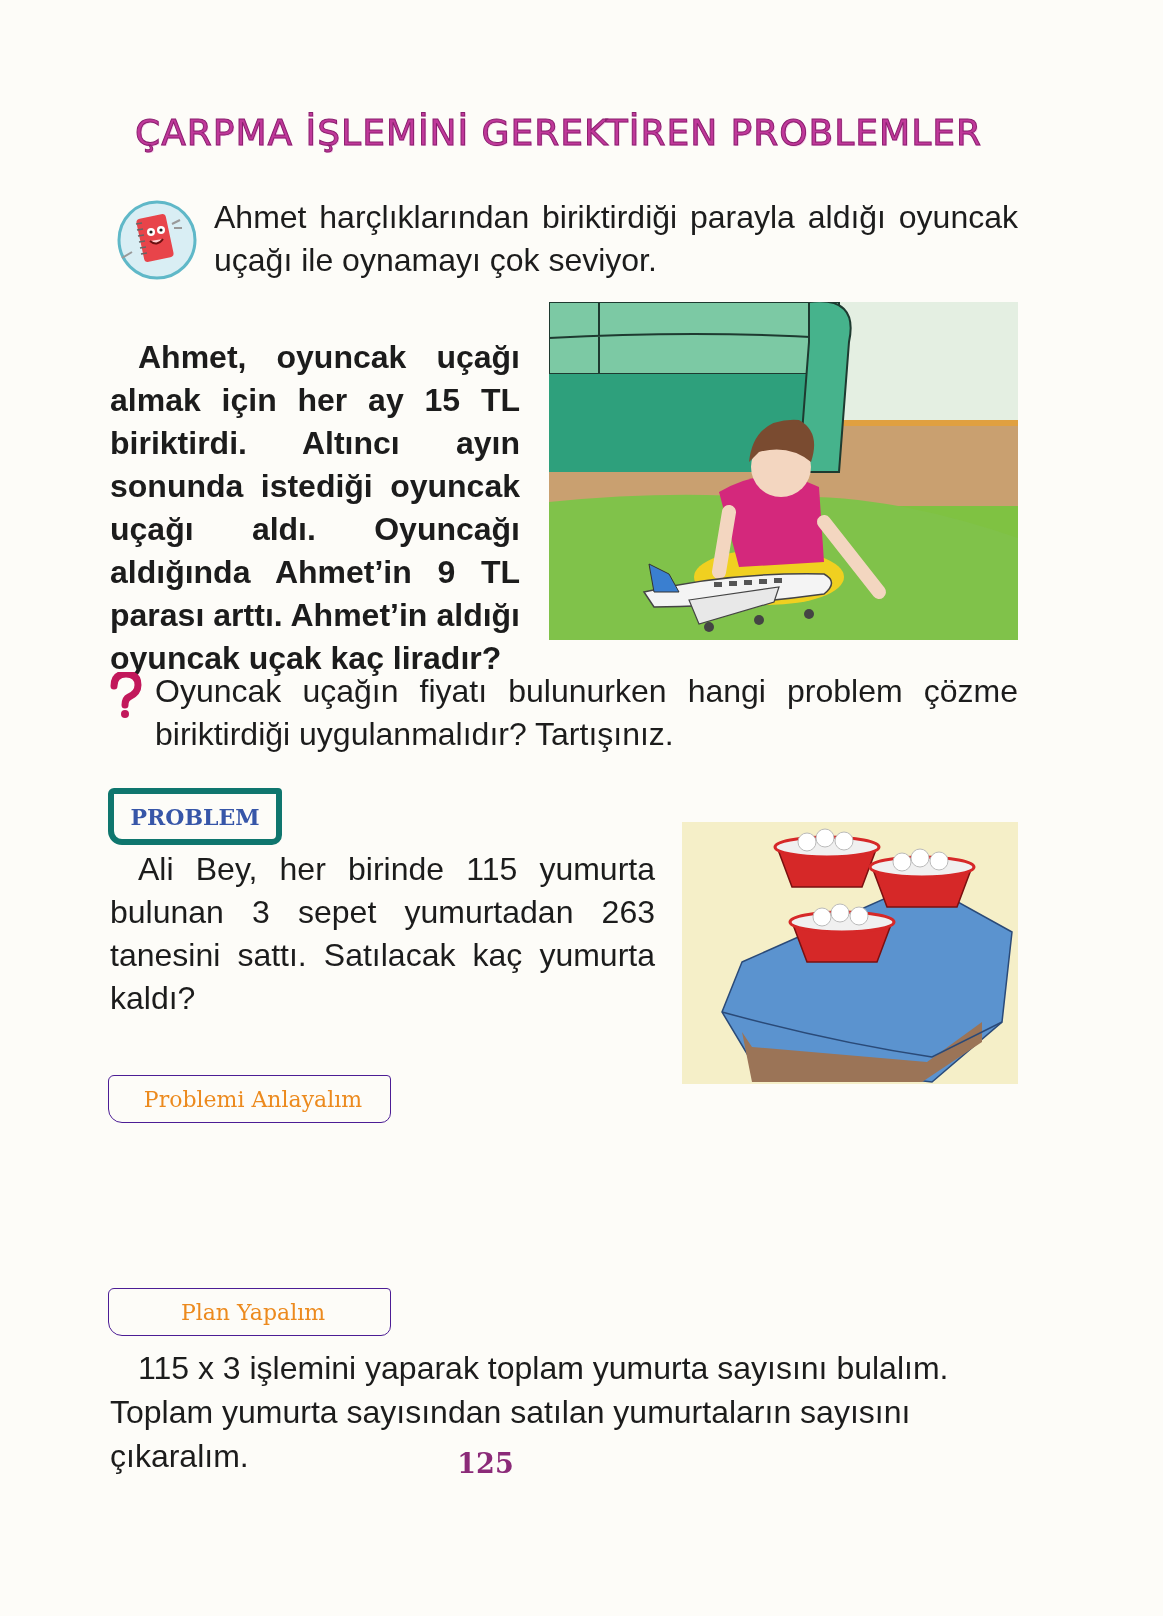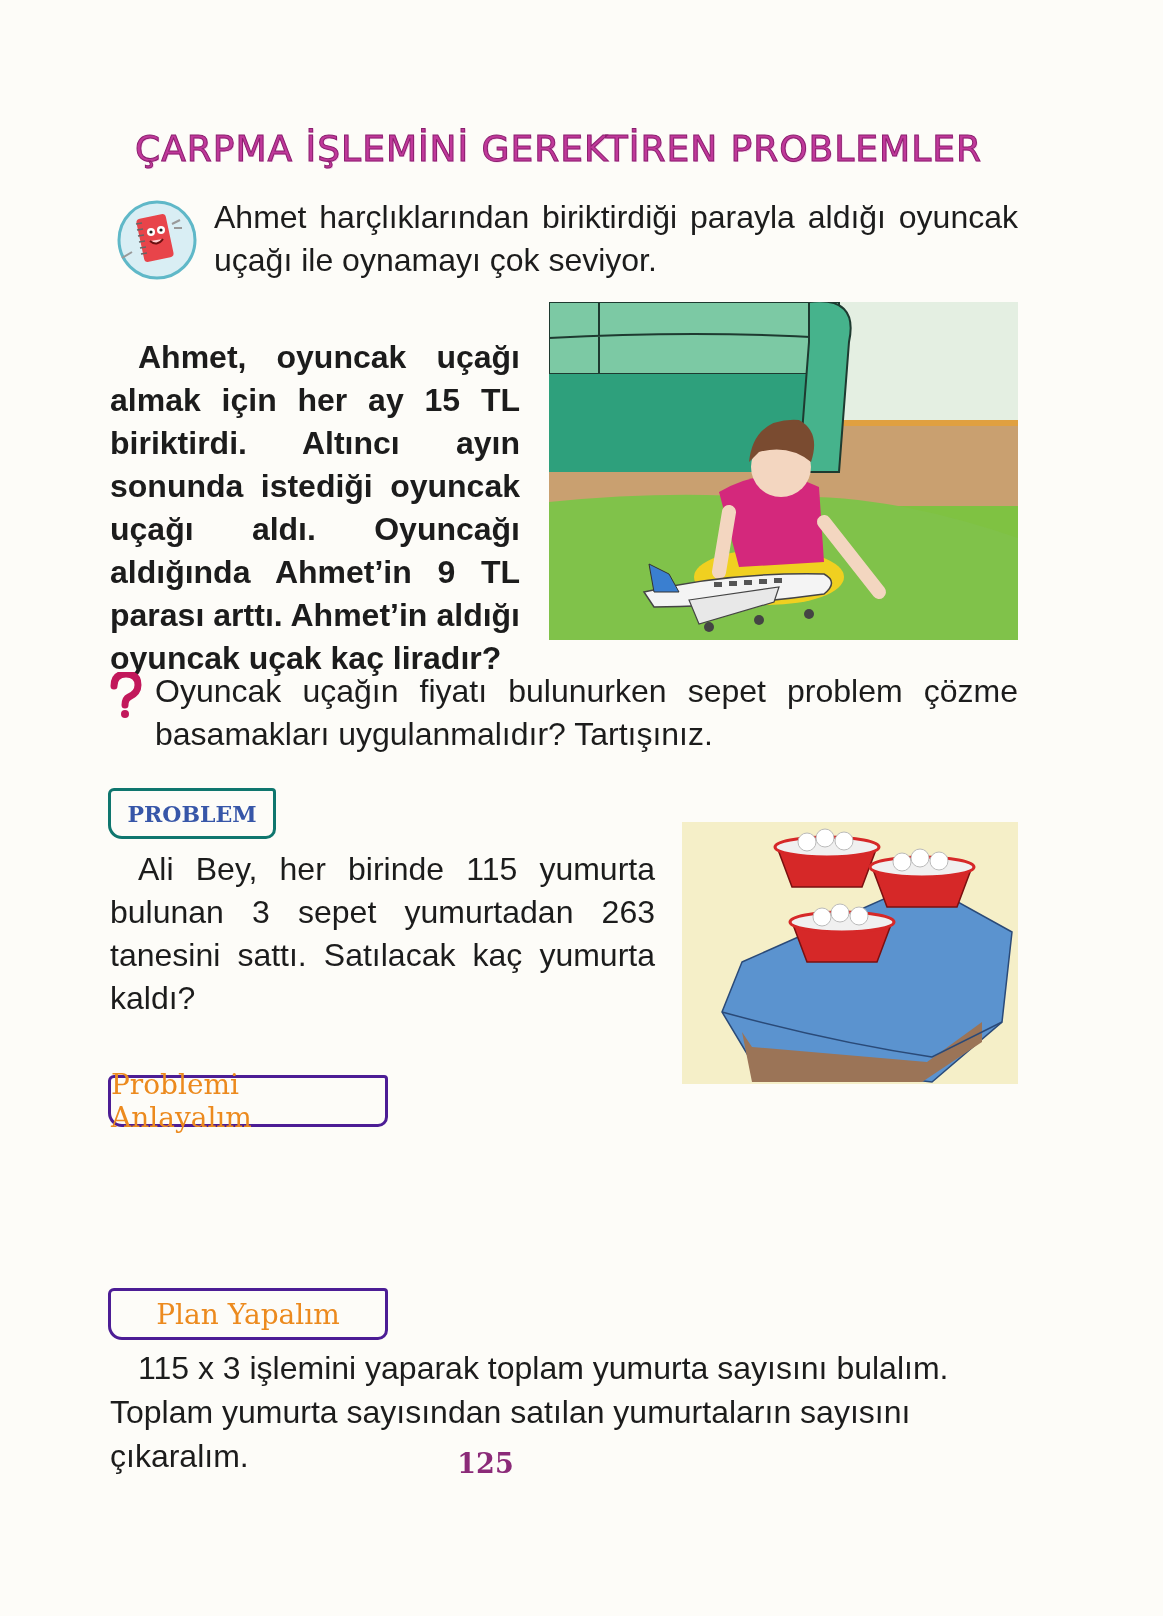--- a/index.html
+++ b/index.html
@@ -3,46 +3,46 @@
 <meta charset="utf-8">
 <style>
   html, body { margin:0; padding:0; }
   body {
     width:1163px; height:1616px; position:relative; overflow:hidden;
     background:#fdfcf8;
     font-family:"Liberation Sans", sans-serif; color:#1c1c1c;
   }
   .abs { position:absolute; }
   .title {
-    left:135px; top:128px; font-family:"DejaVu Sans", sans-serif;
+    left:135px; top:112px; font-family:"DejaVu Sans", sans-serif;
     font-size:36px; font-weight:normal; letter-spacing:1px;
     color:#c0389a; -webkit-text-stroke:1px #8a1f6e;
     text-shadow: 1px 1px 0 #f5c8e8;
   }
   .txt { font-size:32px; line-height:43px; }
   .just { text-align:justify; }
   .intro { left:214px; top:196px; width:804px; }
   .p1 { left:110px; top:336px; width:410px; text-align:justify; text-align-last:left;font-weight:bold; }
   .q { left:155px; top:670px; width:863px; }
   .prob { left:110px; top:848px; width:545px; text-align:justify; text-align-last:left; }
   .under { left:138px; top:1140px; width:880px; line-height:44px; }
   .plan { left:110px; top:1346px; width:910px; line-height:44px; }
   .indent { text-indent:28px; }
   .label-box {
     position:absolute; display:flex; align-items:center;
     font-family:"DejaVu Serif", serif;
   }
   .blue-box {
     left:108px; top:788px; width:162px; height:45px;
-    border:3px solid #0f766e; border-radius:6px 4px 10px 14px;
+    border:6px solid #0f766e; border-radius:6px 4px 10px 14px;
     color:#3756a8; font-size:22px; justify-content:center; font-weight:bold;
   }
   .orange-box {
-    border:3px solid #4c1d95; border-radius:6px 4px 10px 14px;
-    color:#ec8a1e; font-size:28px;
+    border:1px solid #4c1d95; border-radius:6px 4px 10px 14px;
+    color:#ec8a1e; font-size:22px;padding-left:7px;
   }
   .ob1 { left:108px; top:1075px; width:274px; height:46px; justify-content:center; }
   .ob2 { left:108px; top:1288px; width:274px; height:46px; justify-content:center; }
   .pic {
     position:absolute; overflow:hidden;
   }
   .pagenum {
     left:0; width:971px; top:1448px; text-align:center;
     font-family:"DejaVu Serif", serif; font-weight:bold; font-size:27px; color:#8b2a78;
   }
@@ -112,21 +112,21 @@
       <circle cx="260" cy="312" r="5" fill="#444"></circle>
   </svg>
 </div>
 
 <div class="abs" style="left:108px;top:672px;width:36px;height:48px;">
   <svg width="36" height="48" viewBox="0 0 36 48">
     <path d="M6 14 Q6 2 18 2 Q30 2 30 13 Q30 21 21 25 Q17 27 17 33" stroke="#c2185b" stroke-width="7" fill="none" stroke-linecap="round"></path>
     <circle cx="17" cy="42" r="4" fill="#c2185b"></circle>
   </svg>
 </div>
-<div class="abs txt just q" style="text-align-last:left;">Oyuncak uçağın fiyatı bulunurken sepet problem çözme basamakları uygulanmalıdır? Tartışınız.</div>
+<div class="abs txt just q" style="text-align-last:left;">Oyuncak uçağın fiyatı bulunurken hangi problem çözme biriktirdiği uygulanmalıdır? Tartışınız.</div>
 
 <div class="label-box blue-box">
   <span>PROBLEM</span>
 </div>
 
 <div class="abs txt prob indent">Ali Bey, her birinde 115 yumurta bulunan 3 sepet yumurtadan 263 tanesini sattı. Satılacak kaç yumurta kaldı?</div>
 
 <div class="pic" style="left:682px;top:822px;width:336px;height:262px;">
   <svg width="336" height="262" viewBox="0 0 336 262">
     <rect width="336" height="262" fill="#f5efc8"></rect>

